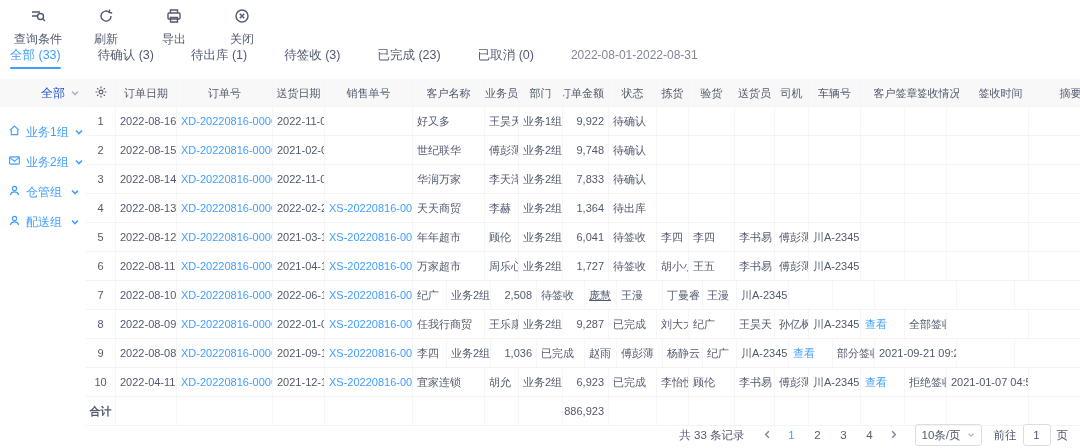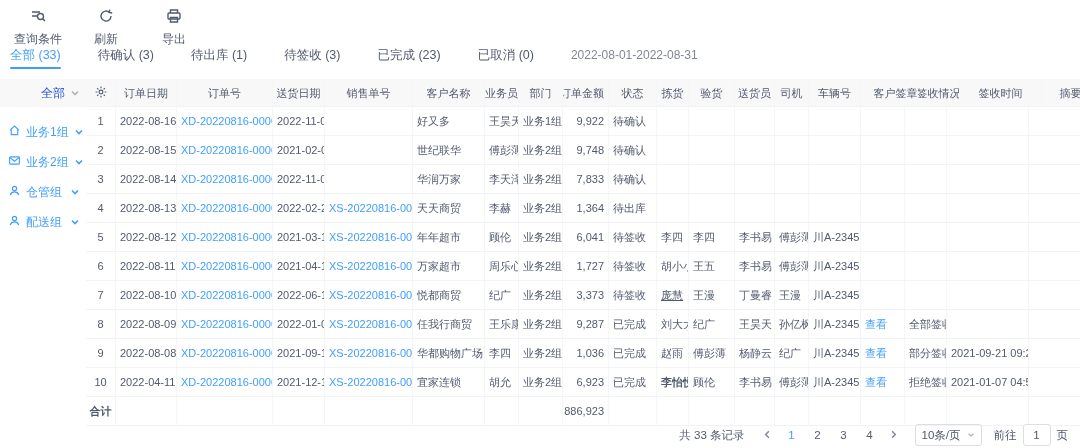--- a/index.html
+++ b/index.html
@@ -76,20 +76,27 @@
           <path d="M11.5 1.5v3h3" transform="rotate(10 11.5 3)"></path>
         </svg></span>
       <span class="tool-label">刷新</span>
     </div>
     <div class="tool-item">
       <span><svg viewBox="0 0 16 16">
           <rect x="2" y="5" width="12" height="6" rx="1"></rect>
           <path d="M4.5 5V2h7v3M4.5 9.5h7v4.5h-7z"></path>
         </svg></span>
       <span class="tool-label">导出</span>
+    </div>
+    <div class="tool-item">
+      <span><svg viewBox="0 0 16 16">
+          <circle cx="8" cy="8" r="6"></circle>
+          <path d="M5.8 5.8l4.4 4.4M10.2 5.8l-4.4 4.4"></path>
+        </svg></span>
+      <span class="tool-label">关闭</span>
     </div>
   </div>
 
 <div class="tabbar">
   <span class="daterange" style="order:99;">2022-08-01-2022-08-31</span>
 <span class="tab active">全部 (33)</span>
     <span class="tab">待确认 (3)</span>
     <span class="tab">待出库 (1)</span>
     <span class="tab">待签收 (3)</span>
     <span class="tab">已完成 (23)</span>
@@ -321,24 +328,23 @@
         <div class="tr body-row">
           <div class="td al-center" style="width: 30px;">7</div>
           <div class="td" style="width: 61px;">2022-08-10</div>
           <div class="td" style="width: 96px;">
             <span class="cell-link">XD-20220816-000012</span>
           </div>
           <div class="td" style="width: 52px;">2022-06-16</div>
           <div class="td" style="width: 88px;">
             <span class="cell-link">XS-20220816-000012</span>
           </div>
-          <div class="td" style="width: 72px;">悦都商贸</div>
           <div class="td" style="width: 34px;">纪广</div>
           <div class="td" style="width: 44px;">业务2组</div>
-          <div class="td al-right" style="width: 46px;">3,373</div>
+          <div class="td al-right" style="width: 46px;">2,508</div>
           <div class="td" style="width: 48px;">待签收</div>
           <div class="td" style="width: 32px; text-decoration: underline;">庞慧</div>
           <div class="td" style="width: 46px;">王漫</div>
           <div class="td" style="width: 40px;">丁曼睿</div>
           <div class="td" style="width: 34px;">王漫</div>
           <div class="td" style="width: 52px;">川A-234563</div>
           <div class="td" style="width: 44px;"></div>
           <div class="td" style="width: 42px;"></div>
           <div class="td" style="width: 82px;"></div>
           <div class="td" style="width: 58px;"></div>
@@ -373,21 +379,20 @@
         <div class="tr body-row">
           <div class="td al-center" style="width: 30px;">9</div>
           <div class="td" style="width: 61px;">2022-08-08</div>
           <div class="td" style="width: 96px;">
             <span class="cell-link">XD-20220816-000010</span>
           </div>
           <div class="td" style="width: 52px;">2021-09-13</div>
           <div class="td" style="width: 88px;">
             <span class="cell-link">XS-20220816-000010</span>
           </div>
-          <div class="td" style="width: 72px;">华都购物广场</div>
           <div class="td" style="width: 34px;">李四</div>
           <div class="td" style="width: 44px;">业务2组</div>
           <div class="td al-right" style="width: 46px;">1,036</div>
           <div class="td" style="width: 48px;">已完成</div>
           <div class="td" style="width: 32px;">赵雨</div>
           <div class="td" style="width: 46px;">傅彭薄</div>
           <div class="td" style="width: 40px;">杨静云</div>
           <div class="td" style="width: 34px;">纪广</div>
           <div class="td" style="width: 52px;">川A-234568</div>
           <div class="td" style="width: 44px;">
@@ -405,21 +410,21 @@
           </div>
           <div class="td" style="width: 52px;">2021-12-12</div>
           <div class="td" style="width: 88px;">
             <span class="cell-link">XS-20220816-000009</span>
           </div>
           <div class="td" style="width: 72px;">宜家连锁</div>
           <div class="td" style="width: 34px;">胡允</div>
           <div class="td" style="width: 44px;">业务2组</div>
           <div class="td al-right" style="width: 46px;">6,923</div>
           <div class="td" style="width: 48px;">已完成</div>
-          <div class="td" style="width: 32px; font-weight: bold;">李怡悦</div>
+          <div class="td" style="width: 32px;">李怡悦</div>
           <div class="td" style="width: 46px;">顾伦</div>
           <div class="td" style="width: 40px;">李书易</div>
           <div class="td" style="width: 34px;">傅彭薄</div>
           <div class="td" style="width: 52px;">川A-234567</div>
           <div class="td" style="width: 44px;">
             <span class="cell-link">查看</span>
           </div>
           <div class="td" style="width: 42px;">拒绝签收</div>
           <div class="td" style="width: 82px;">2021-01-07 04:56</div>
           <div class="td" style="width: 58px;"></div>

